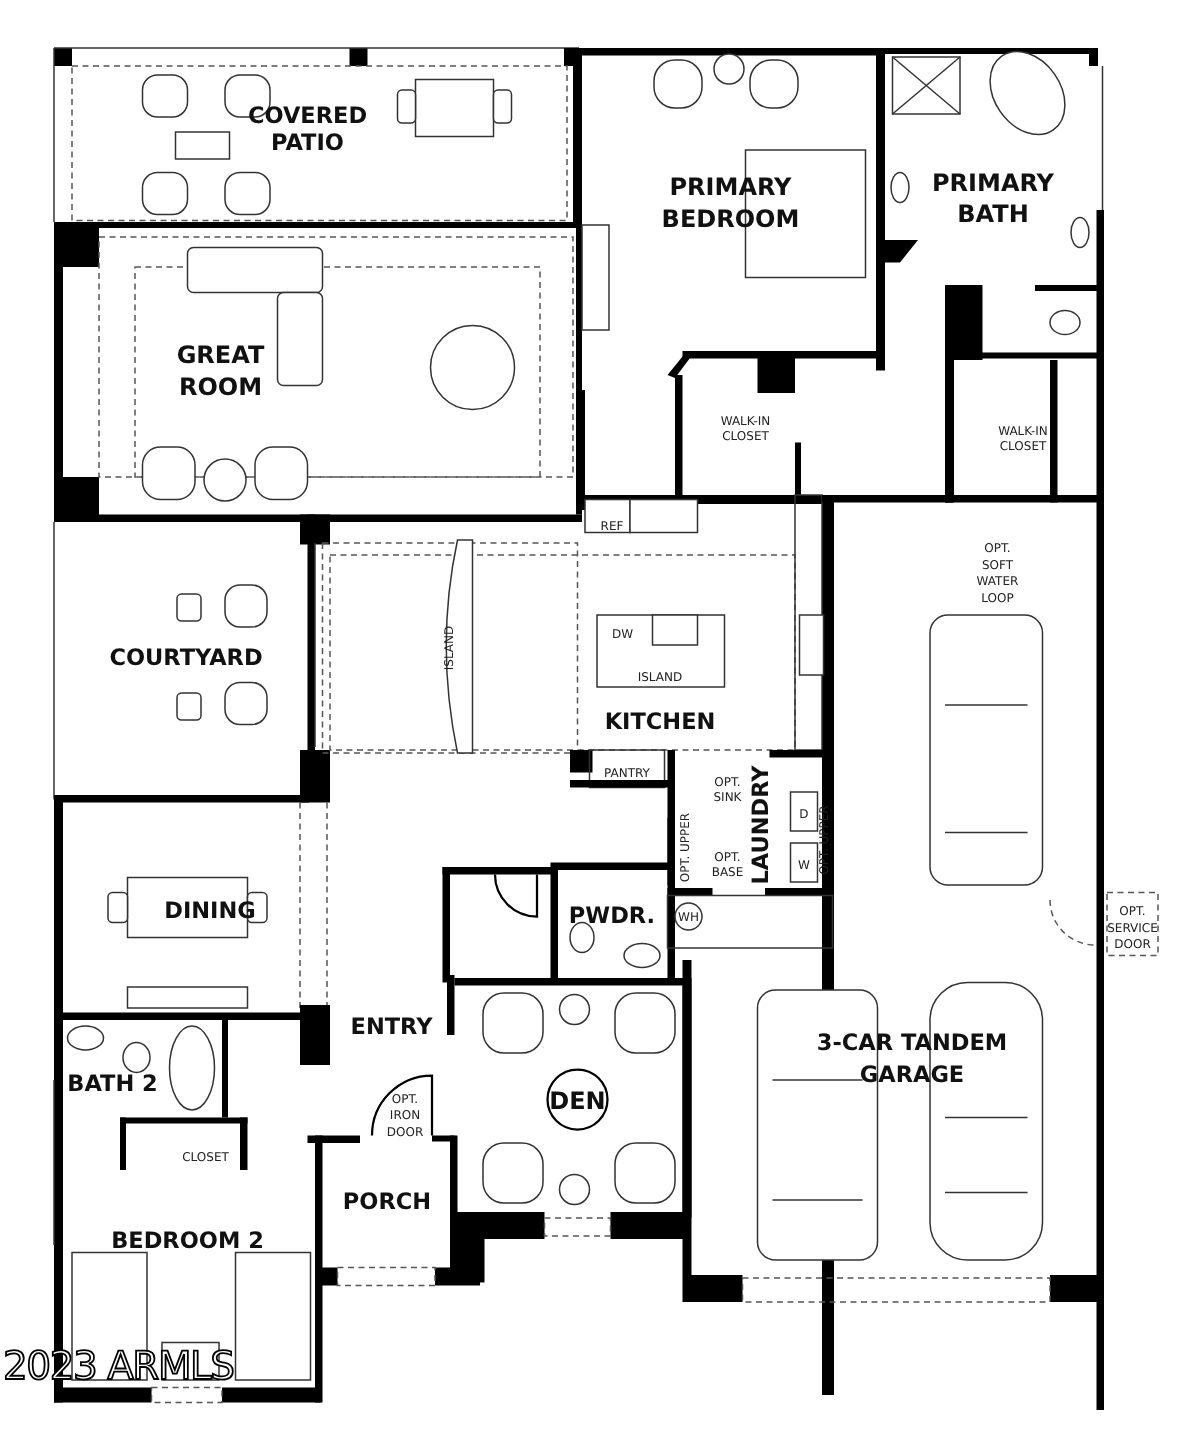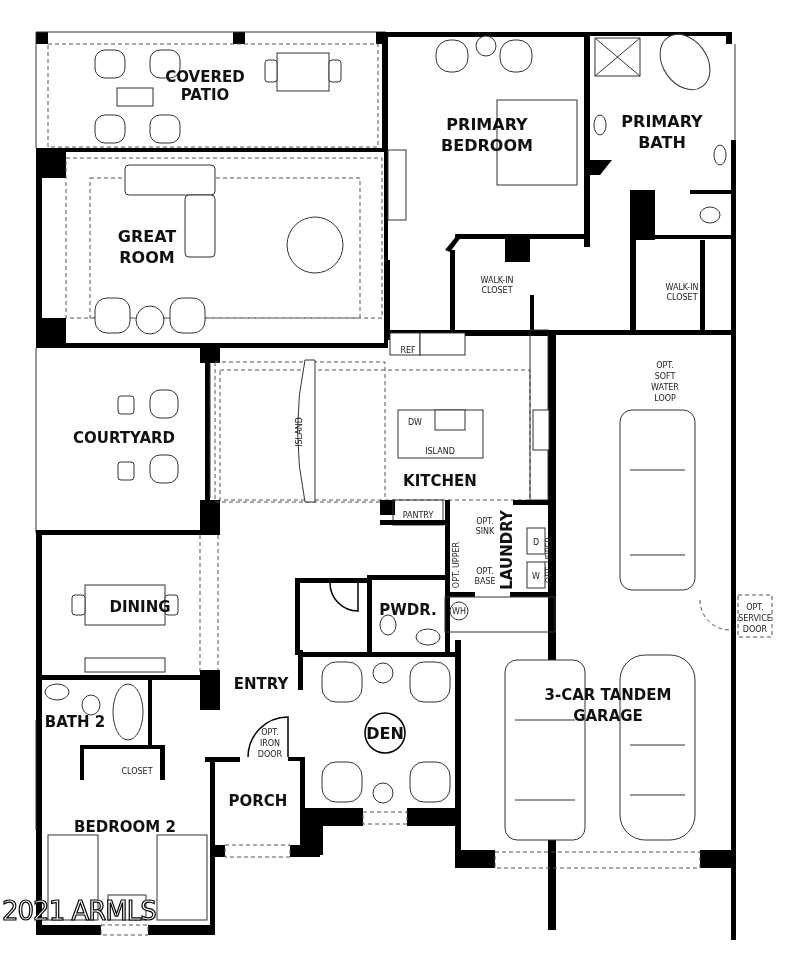--- a/index.html
+++ b/index.html
@@ -303,13 +303,13 @@
   <text class="lbl-sm" x="270" y="746">IRON</text>
   <text class="lbl-sm" x="270" y="757">DOOR</text>
 
   <text class="lbl lbl-md" x="258" y="806">PORCH</text>
   <text class="lbl lbl-md" x="125" y="832">BEDROOM 2</text>
 
   <text class="lbl lbl-md" x="608" y="700">3-CAR TANDEM</text>
   <text class="lbl lbl-md" x="608" y="721">GARAGE</text>
 </svg>
 
-<div class="watermark">2021 ARMLS</div>
+<div class="watermark">2023 ARMLS</div>
 
 </body></html>

